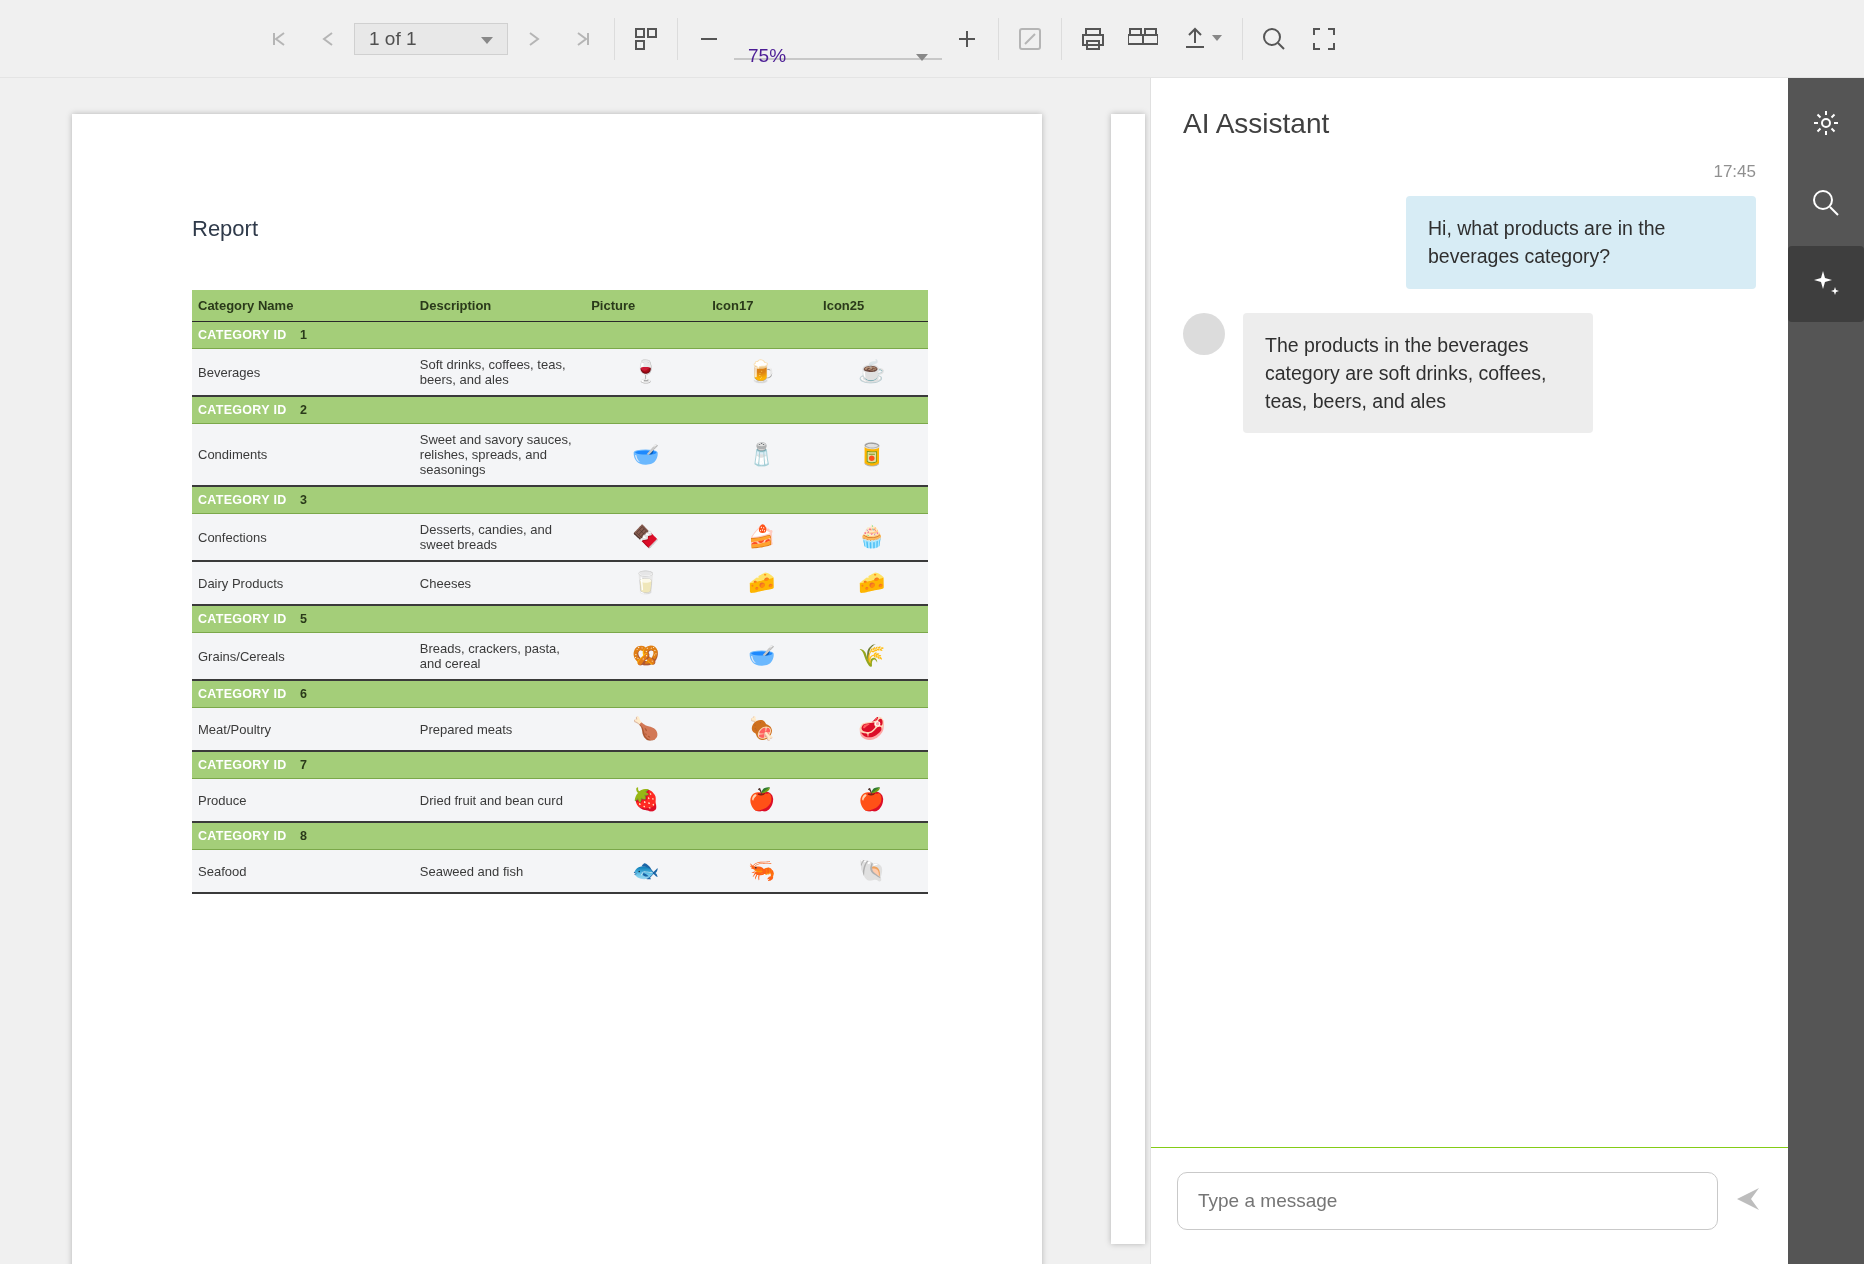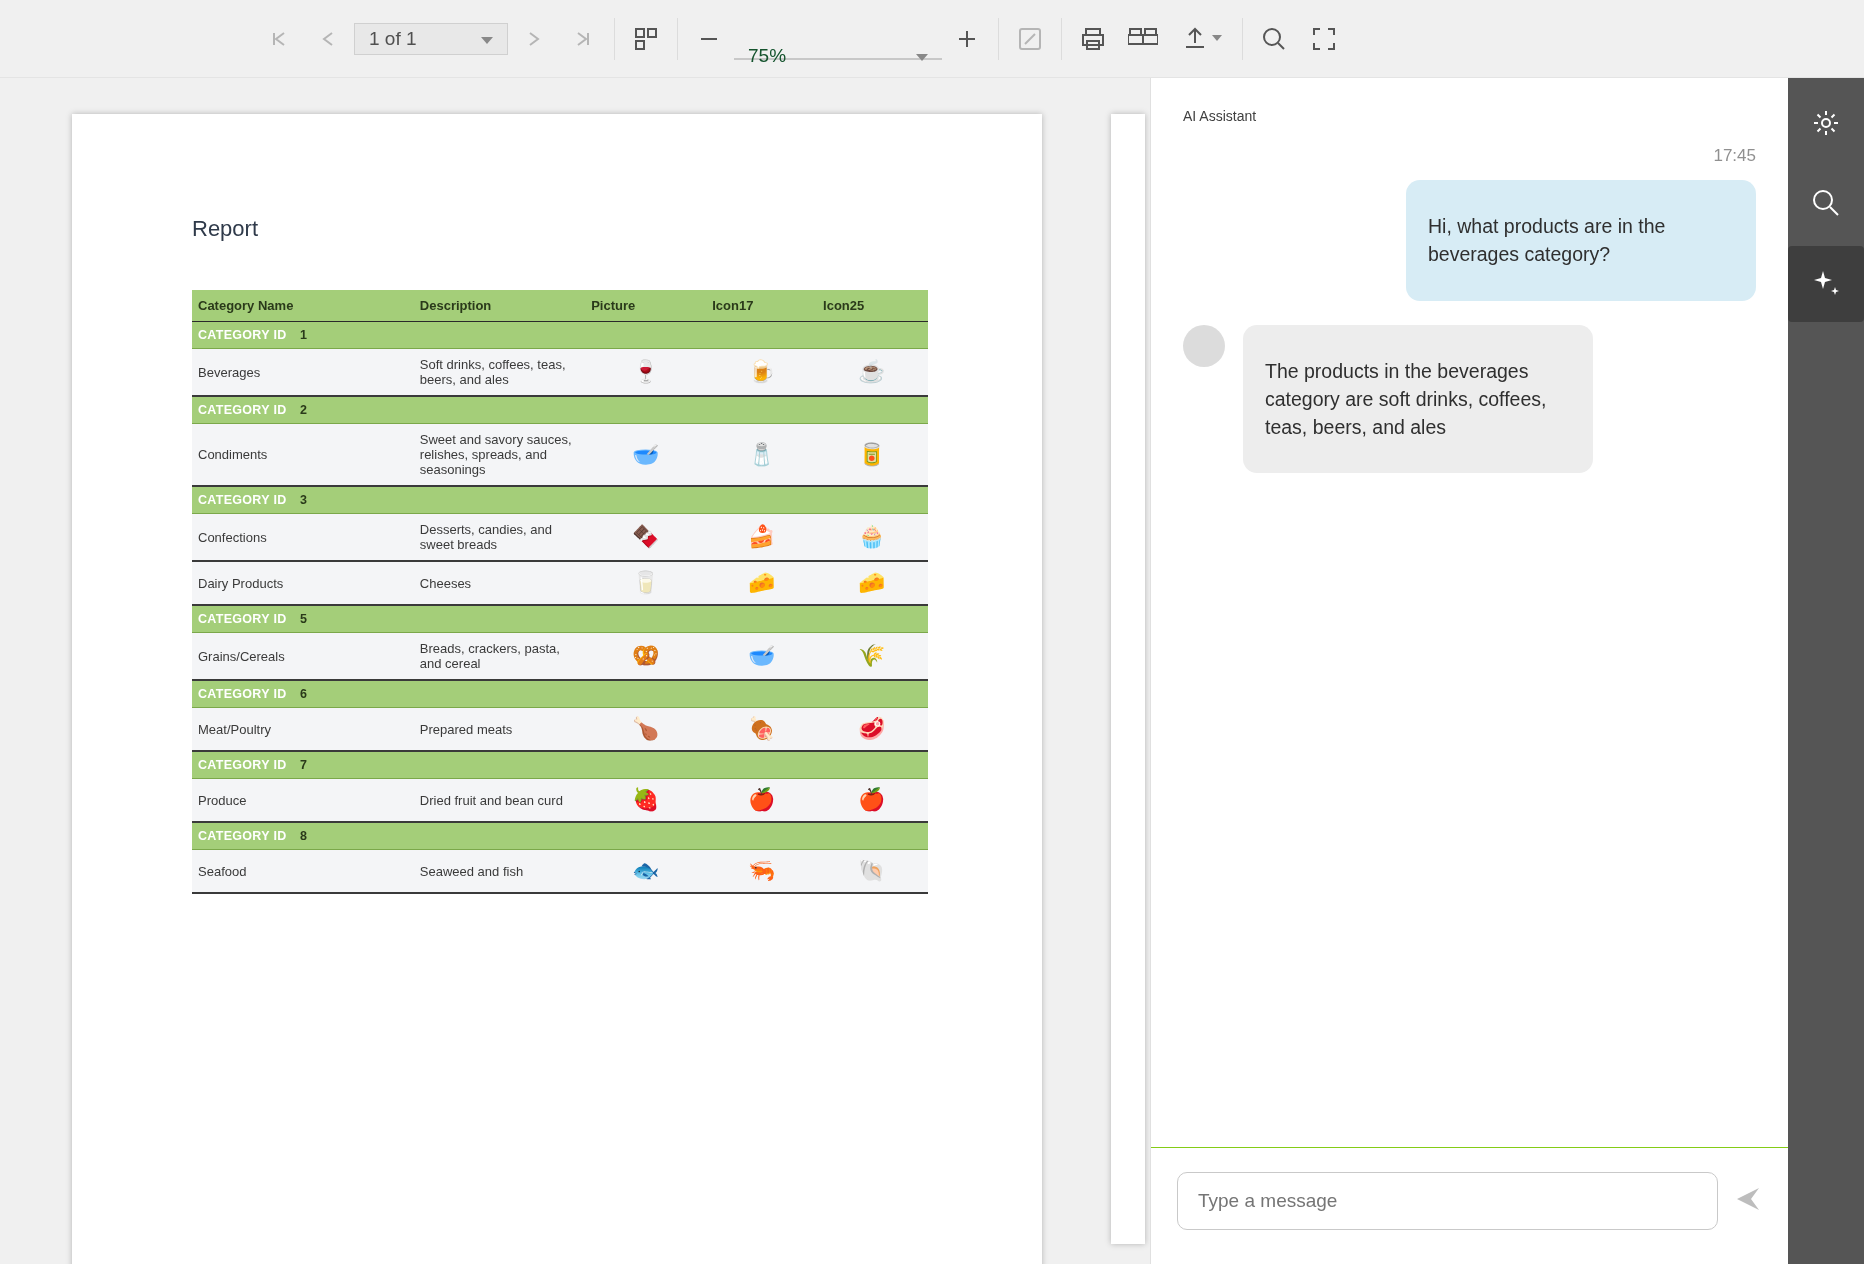--- a/index.html
+++ b/index.html
@@ -11,21 +11,21 @@
   .tbar-spacer-left { width:246px; }
   .tbtn { width:42px; height:42px; display:flex; align-items:center; justify-content:center; cursor:pointer; margin:4px;}
   .tbtn svg { stroke:#555; fill:none; stroke-width:2;}
   .tbtn.disabled svg { stroke:#b5b5b5; }
   .sep { width:1px; height:42px; background:#dcdcdc; margin:0 6px;}
   .page-sel { width:154px; height:32px; background:#e8e8e8; border:1px solid #d0d0d0; display:flex; align-items:center; padding:0 14px; position:relative; }
   .page-sel span { font-size:19px; color:#505050;}
   .caret { margin-left:auto; }
   .caret svg { fill:#888;}
   .zoom-sel { width:208px; height:42px; border-bottom:2px solid #c8c8c8; display:flex; align-items:center; padding:0 14px;}
-  .zoom-sel span { font-size:19px; color:#14532d;margin-top:36px;}
+  .zoom-sel span { font-size:19px; color:#4c1d95;margin-top:36px;}
   
   
   .main { flex:1; display:flex; overflow:hidden; position:relative;}
   .doc-area { flex:1; background:#f0f0f0; overflow:auto; padding:36px 0 0 72px; position:relative;}
   .page { width:970px; height:1250px; background:#fff; box-shadow:0 0 6px rgba(0,0,0,0.25); padding:102px 120px 40px 120px;}
   .page h1 { font-size:22px; font-weight:500; color:#2f3a4a; margin:0 0 48px 0;}
   
   .tbl { width:736px; border-collapse:collapse; font-size:13px;}
   .tbl thead th { background:#a4ce79; color:#2a3a1a; text-align:left; padding:8px 6px; font-weight:600; border-bottom:1px solid #2a2a2a;margin-left:23px;}
   .cat-hdr td { background:#a4ce79; color:#fff; font-weight:600; font-size:12.5px; padding:6px 6px; letter-spacing:0.3px; border-bottom:1px solid #7ba84a;}
@@ -33,26 +33,26 @@
   .data-row td { background:#f4f5f7; padding:8px 6px; font-size:13px; color:#3a3a3a; border-bottom:2px solid #3a3a3a; vertical-align:middle;}
   .icon-cell { text-align:center; width:110px;}
   .icon-cell span { font-size:22px;}
   .col-name{width:220px;} .col-desc{width:170px;} .col-pic{width:120px;} .col-i17{width:110px;} .col-i25{width:110px;}
   
   
   .shadow-page { position:absolute; left:1111px; top:36px; width:34px; height:1130px; background:#fff; box-shadow:0 0 6px rgba(0,0,0,0.25); z-index:0;}
 
   
   .side-panel { width:638px; background:#fff; border-left:1px solid #e0e0e0; display:flex; flex-direction:column;}
-  .sp-header { padding:30px 32px 18px; font-size:14px; color:#404040;}
+  .sp-header { padding:30px 32px 18px; font-size:28px; color:#404040;}
   .sp-body { flex:1; padding:0 32px; overflow:auto;}
   .ts { text-align:right; color:#909090; font-size:17px; padding:4px 0 14px;}
   .msg-row { display:flex; margin-bottom:24px;}
   .msg-row.user { justify-content:flex-end;}
-  .bubble { max-width:350px; padding:32px 22px; border-radius:14px; font-size:19.5px; line-height:1.45; color:#2f2f2f;}
+  .bubble { max-width:350px; padding:18px 22px; border-radius:4px; font-size:19.5px; line-height:1.45; color:#2f2f2f;}
   .user .bubble { background:#d7ecf5;}
   .assistant .bubble { background:#ededed;}
   .avatar { width:42px; height:42px; border-radius:50%; background:#dcdcdc; margin-right:18px; flex-shrink:0;}
   .sp-input { padding:24px 26px 34px; display:flex; align-items:center; gap:16px; border-top:1px solid #84cc16;}
   .sp-input input { flex:1; height:58px; border:1.5px solid #c9c9c9; border-radius:10px; padding:0 20px; font-size:19px; color:#666; outline:none;}
   .send-btn svg { fill:#bdbdbd;}
   
   
   .rail { width:76px; background:#555; display:flex; flex-direction:column; align-items:center; padding-top:22px; gap:34px;}
   .rail-btn { width:46px; height:46px; display:flex; align-items:center; justify-content:center; cursor:pointer;}

